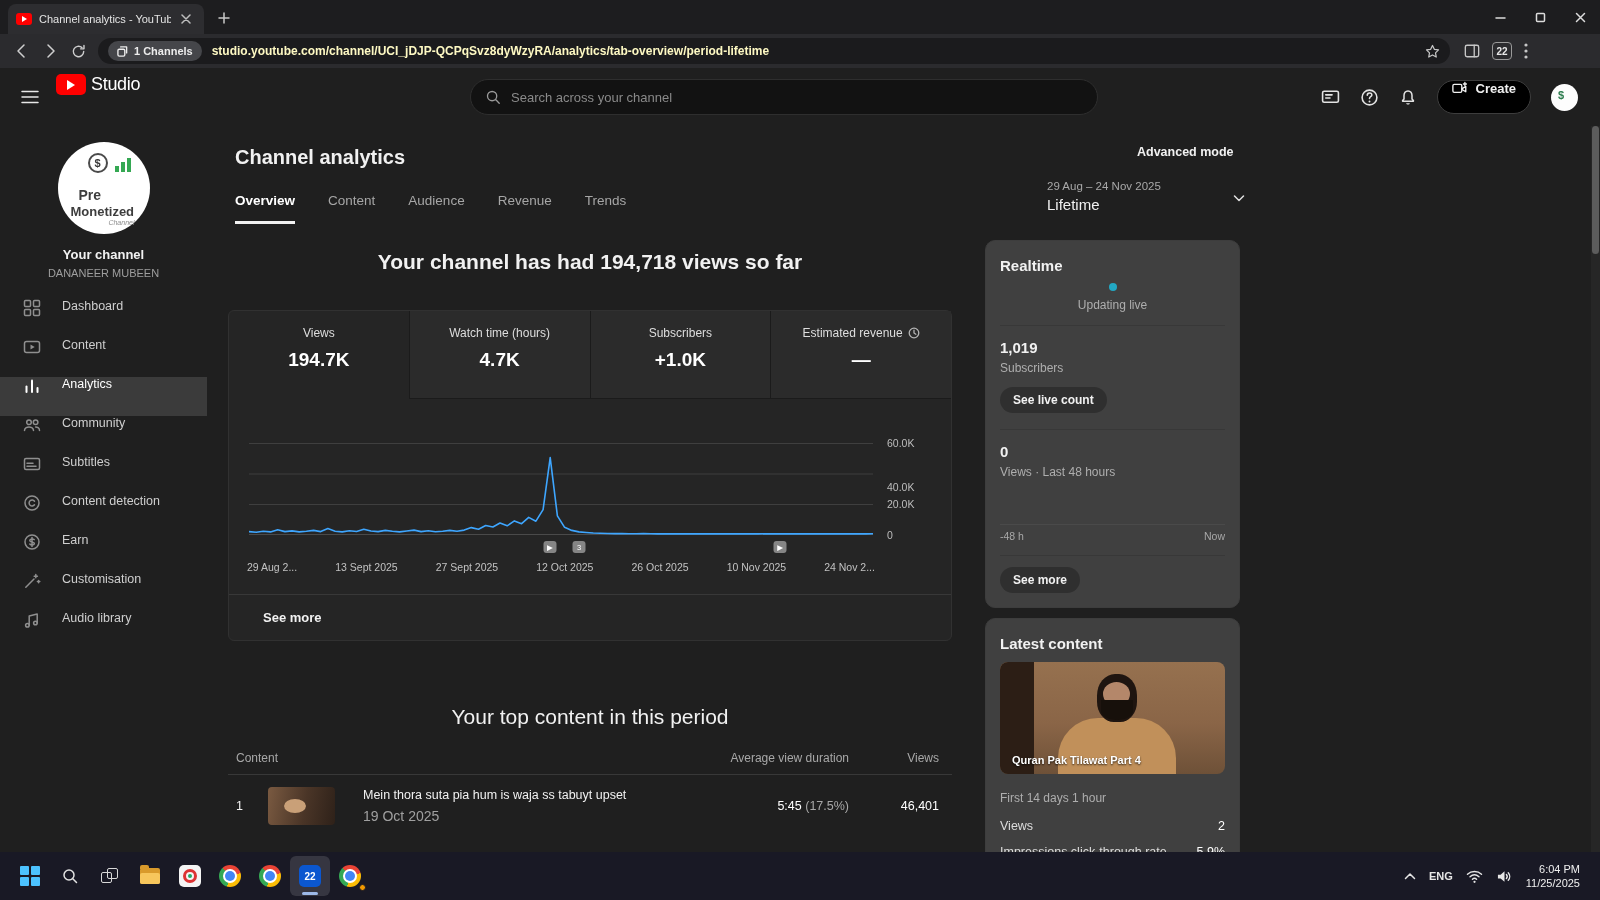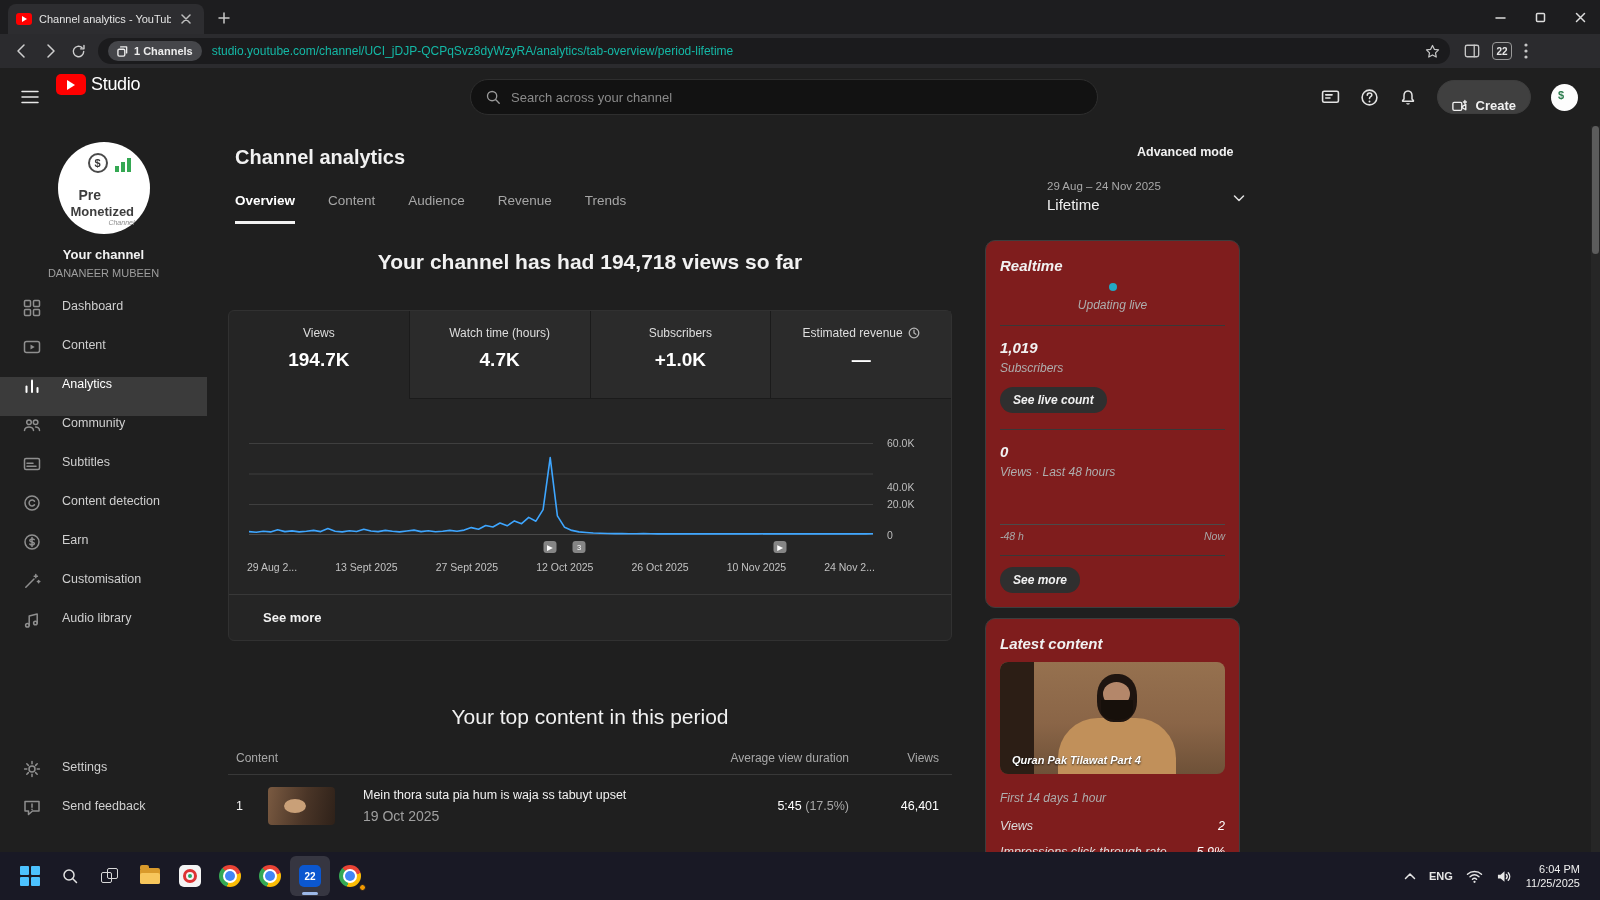--- a/index.html
+++ b/index.html
@@ -15,37 +15,37 @@
   .tab-title { font-size:11px; color:#e4e4e4; width:132px; overflow:hidden; white-space:nowrap; }
   .tab-close { color:#bdbdbd; width:16px; height:16px; display:flex; align-items:center; justify-content:center; flex:none; }
   .newtab { color:#c9c9c9; width:28px; height:28px; margin:0 0 2px 6px; display:flex; align-items:center; justify-content:center; }
   .win-controls { margin-left:auto; align-self:stretch; display:flex; }
   .win-controls > div { width:40px; height:34px; display:flex; align-items:center; justify-content:center; color:#dcdcdc; }
 
   .navbar { position:fixed; top:34px; left:0; right:0; height:34px; background:#2b2b2e; display:flex; align-items:center; z-index:40; padding:0 8px; }
   .nav-ic { width:28px; height:28px; display:flex; align-items:center; justify-content:center; color:#cfcfcf; flex:none; }
   .omnibox { height:26px; flex:1; max-width:1352px; margin:0 6px; background:#1b1b1d; border-radius:13px; display:flex; align-items:center; padding:0 10px; gap:10px; }
   .channels-chip { height:20px; background:#45464a; border-radius:10px; display:flex; align-items:center; gap:6px; padding:0 9px; color:#ececec; font-size:11px; font-weight:bold; flex:none; }
-  .url { font-size:12px; color:#14b8a6; flex:1; white-space:nowrap; overflow:hidden; }
+  .url { font-size:12px; color:#fef9c3; flex:1; white-space:nowrap; overflow:hidden;font-weight:bold; }
   .omni-right { display:flex; align-items:center; gap:12px; color:#c7c7c7; }
   .nav-far { display:flex; align-items:center; gap:12px; color:#c7c7c7; padding:0 8px; }
   .tabcount { width:20px; height:18px; border:1.5px solid #9a9a9a; border-radius:4px; font-size:10px; font-weight:bold; color:#e8e8e8; display:flex; align-items:center; justify-content:center; }
 
   
   .studio-header { position:fixed; top:68px; left:0; right:0; height:58px; background:#1f1f1f; z-index:30; }
   .burger { position:absolute; left:18px; top:17px; width:24px; height:24px; display:flex; align-items:center; justify-content:center; color:#e8e8e8; }
   .brand { position:absolute; left:56px; top:6px; display:flex; align-items:center; gap:5px; }
   .brand-play { width:30px; height:21px; background:#f00; border-radius:5px; display:flex; align-items:center; justify-content:center; }
   .brand-play:after { content:""; border-left:8px solid #fff; border-top:5px solid transparent; border-bottom:5px solid transparent; }
   .brand-text { font-size:18px; letter-spacing:-0.3px; color:#fff; }
   .searchbar { position:absolute; left:470px; top:11px; width:628px; height:36px; background:#121212; border:1px solid #2e2e2e; border-radius:18px; display:flex; align-items:center; padding:0 14px; gap:10px; }
   .searchbar input { background:transparent; border:none; outline:none; color:#ddd; font-size:13px; flex:1; font-family:inherit; }
   .searchbar input::placeholder { color:#8a8a8a; }
   .hdr-right { position:absolute; right:22px; top:0; height:58px; display:flex; align-items:center; gap:20px; color:#e3e3e3; }
-  .create-btn { height:34px; border:1px solid #3d3d3d; background:#404040; border-radius:17px; display:flex; align-items:flex-end; gap:8px; padding:0 14px; font-size:13px; font-weight:bold; color:#f1f1f1; }
+  .create-btn { height:34px; border:1px solid #3d3d3d; background:#000000; border-radius:17px; display:flex; align-items:flex-start; gap:8px; padding:0 14px; font-size:13px; font-weight:bold; color:#f1f1f1; }
   .hdr-avatar { width:27px; height:27px; border-radius:50%; background:#fdfdfd; position:relative; overflow:hidden; }
   .hdr-avatar span { position:absolute; left:7px; top:5px; font-size:11px; font-weight:bold; color:#2e7d4f; }
 
   
   .sidebar { position:fixed; top:126px; left:0; width:207px; bottom:48px; background:#1f1f1f; display:flex; flex-direction:column; z-index:20; }
   .channel-card { text-align:center; padding-top:16px; }
   .avatar { width:92px; height:92px; border-radius:50%; background:#fff; margin:0 auto; position:relative; }
   .avatar .coin { position:absolute; left:30px; top:11px; width:20px; height:20px; border:2px solid #4a4a4a; border-radius:50%; color:#3a3a3a; font-size:11px; font-weight:bold; display:flex; align-items:center; justify-content:center; }
   .avatar .bars { position:absolute; right:19px; top:16px; display:flex; align-items:flex-end; gap:2px; }
   .avatar .bars b { display:block; width:4px; background:#35a853; }
@@ -103,21 +103,21 @@
 
   
   .advanced-mode { position:fixed; top:145px; left:1137px; font-size:12.5px; font-weight:bold; color:#f1f1f1; z-index:15; }
   .date-widget { position:fixed; top:180px; left:1047px; width:186px; z-index:15; }
   .date-range { font-size:11.5px; color:#a8a8a8; }
   .date-period { margin-top:4px; font-size:15px; color:#f1f1f1; }
   .date-chevron { position:absolute; right:-14px; top:10px; color:#e0e0e0; }
 
   
   .rightcol { position:fixed; top:126px; left:985px; width:255px; bottom:48px; overflow:hidden; z-index:10; }
-  .rcard { background:#7f1d1d; border:1px solid #3d3d3d; border-radius:10px; padding:16px 14px 14px;font-style:italic; }
+  .rcard { background:#404040; border:1px solid #3d3d3d; border-radius:10px; padding:16px 14px 14px; }
   .rt { margin-top:114px; }
   .rc-title { font-size:15px; font-weight:bold; }
   .rt-status { margin-top:9px; display:flex; align-items:center; gap:7px; font-size:12px; color:#aeaeae;flex-direction:column; }
   .live-dot { width:8px; height:8px; border-radius:50%; background:#22a8c4; }
   .rdiv { border-top:1px solid #383838; margin-top:13px; }
   .big-num { margin-top:13px; font-size:15px; font-weight:bold; }
   .sub-label { margin-top:5px; font-size:12px; color:#aeaeae; }
   .pill-btn { margin-top:12px; display:inline-block; background:#2f2f2f; border-radius:14px; padding:6px 13px; font-size:12px; font-weight:bold; color:#f1f1f1; }
   .spark { margin-top:10px; height:36px; border-bottom:1px solid #4a4a4a; }
   .spark-axis { display:flex; justify-content:space-between; margin-top:5px; font-size:10.5px; color:#a8a8a8; }
@@ -394,40 +394,20 @@
             <circle cx="4.4" cy="14.3" r="1.8"></circle>
             <circle cx="12.4" cy="12" r="1.8"></circle>
           </svg>
         </span>
       <span>Audio library</span>
     </div>
   </div>
 
   <div class="spacer"></div>
 
-  <div class="nav-bottom">
-    <div class="nav-item">
-      <span class="ni">
-          <svg class="i" width="18" height="18" viewBox="0 0 18 18">
-            <circle cx="9" cy="9" r="3"></circle>
-            <path d="M9 1.6v2.2M9 14.2v2.2M1.6 9h2.2M14.2 9h2.2M3.8 3.8l1.6 1.6M12.6 12.6l1.6 1.6M14.2 3.8l-1.6 1.6M5.4 12.6l-1.6 1.6"></path>
-          </svg>
-        </span>
-      <span>Settings</span>
-    </div>
-    <div class="nav-item">
-      <span class="ni">
-          <svg class="i" width="18" height="18" viewBox="0 0 18 18">
-            <path d="M2 2.5h14v9.5H9.5L5.5 15.5v-3.5H2z"></path>
-            <path d="M9 5v3.2M9 10.2v.3"></path>
-          </svg>
-        </span>
-      <span>Send feedback</span>
-    </div>
-  </div>
 </div>
 
 <div class="main">
   <div class="page-title">Channel analytics</div>
 
   <div class="tabs">
     <div class="tabx active">Overview</div>
     <div class="tabx">Content</div>
     <div class="tabx">Audience</div>
     <div class="tabx">Revenue</div>

